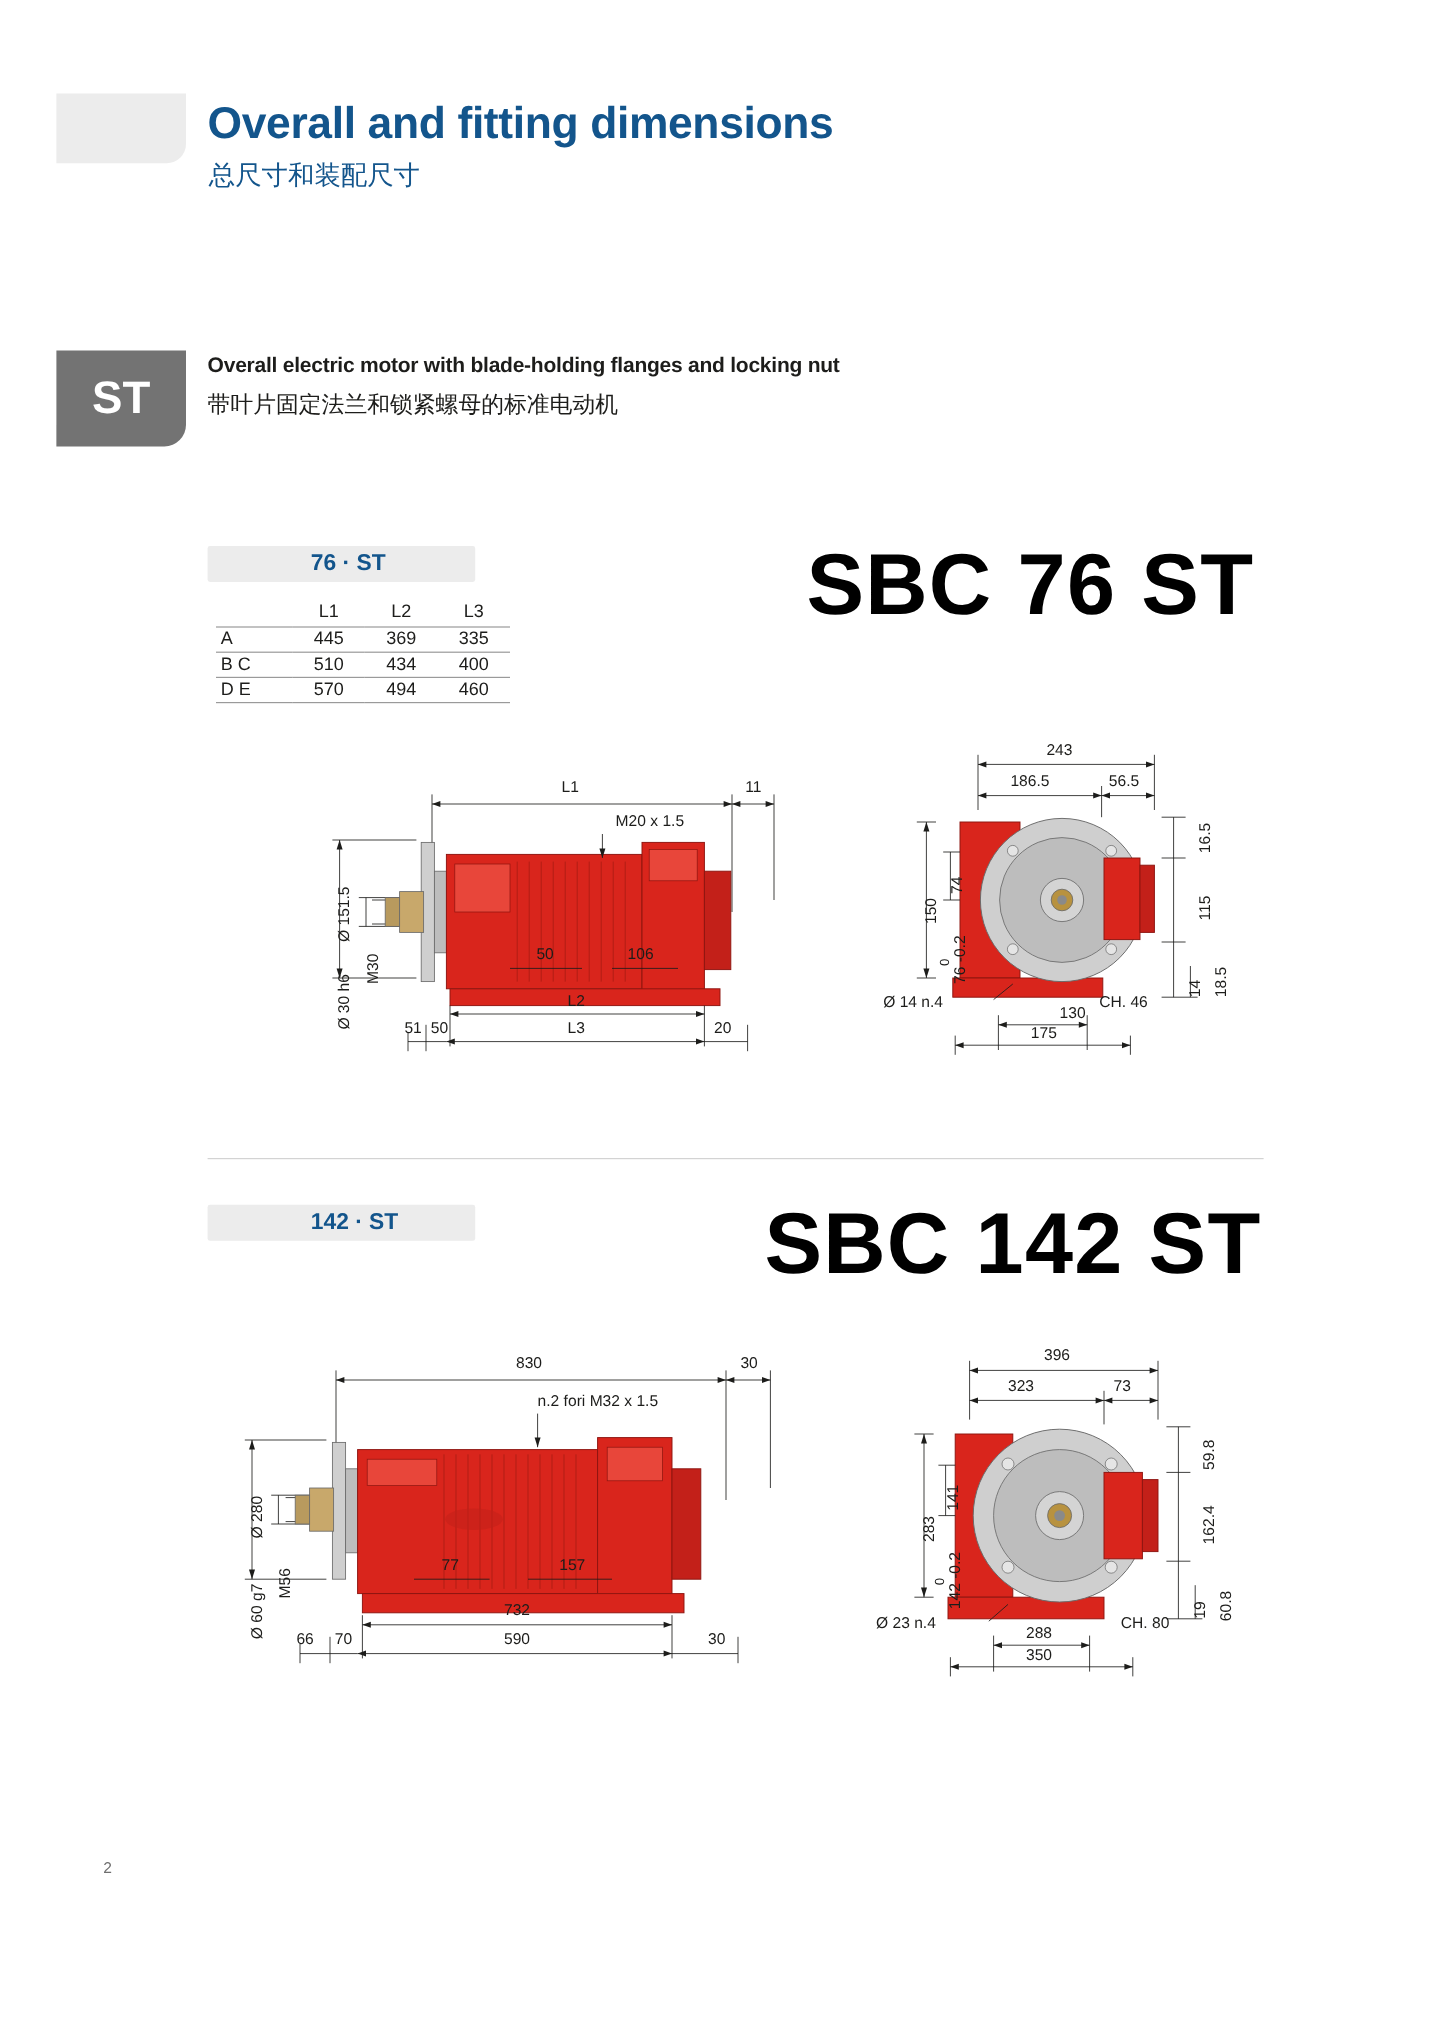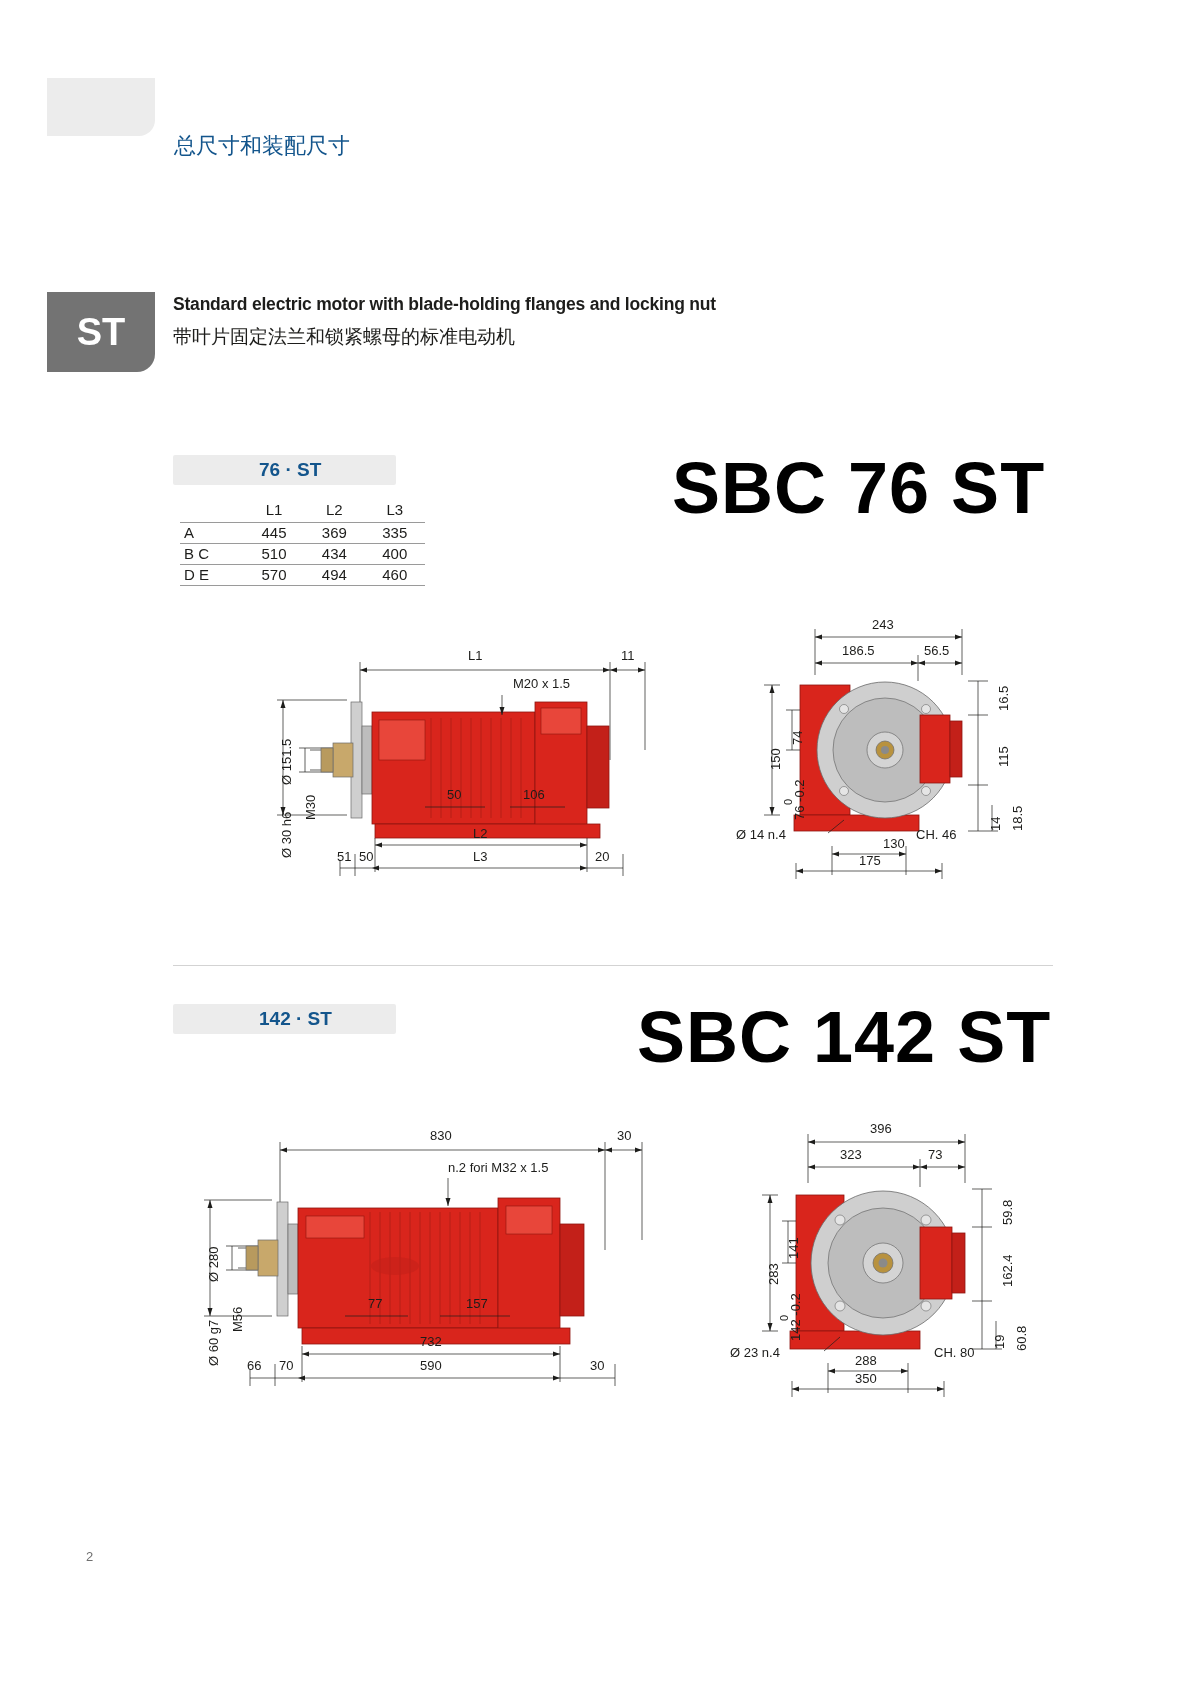--- a/index.html
+++ b/index.html
@@ -106,26 +106,27 @@
     font-size:13px; color:#6f6f6f;
   }
   svg { display:block; overflow:visible; }
 </style>
 </head>
 <body>
 
 <div class="page">
 
   <div class="hdr-tab"></div>
+  <div class="hdr-title">Overall and fitting dimensions</div>
   <div class="hdr-sub">总尺寸和装配尺寸</div>
 
   <div class="st-badge">
     <span>ST</span>
   </div>
-  <div class="st-desc">Standard electric motor with blade-holding flanges and locking nut</div>
+  <div class="st-desc">Overall electric motor with blade-holding flanges and locking nut</div>
   <div class="st-desc-cn">带叶片固定法兰和锁紧螺母的标准电动机</div>
 
   <div class="sec-tag" style="left:173px; top:455px;">
     <span>76 · ST</span>
   </div>
   <div class="ghost" style="left:672px; top:447px;">SBC 76 ST</div>
 
   <table class="dimtable" style="left:180px; top:500px; width:245px;">
     <thead>
       <tr class="hdrrow">

